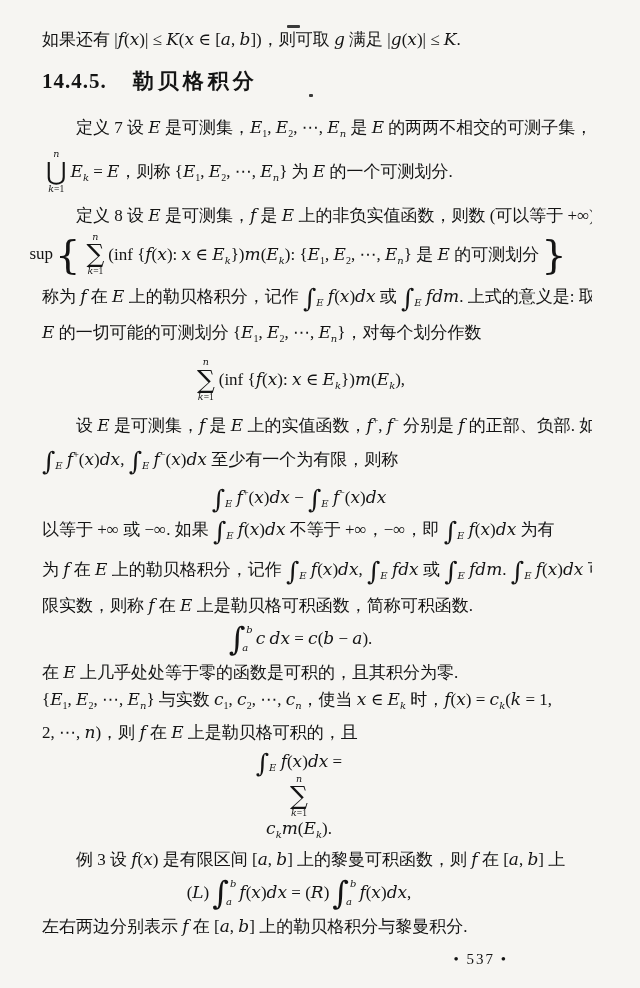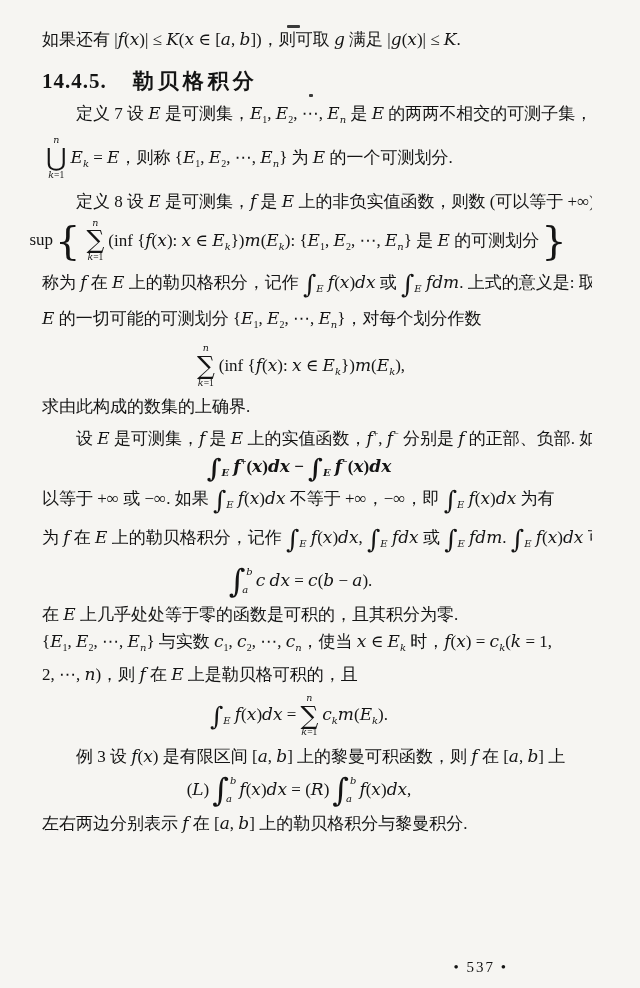--- a/index.html
+++ b/index.html
@@ -7,38 +7,38 @@
     width:592px;height:988px;box-sizing:border-box;
     padding:26px 36px 0 42px;position:relative;overflow:hidden;
     background:#f6f5f2;color:#141414;
     font-family:"Liberation Serif","DejaVu Serif",serif;
   }
   p{margin:0;font-size:17px;line-height:27px;white-space:nowrap;}
   .ind{text-indent:2em;}
   .mline{line-height:33px;}
   .b{font-weight:normal;}
   i{font-family:"DejaVu Serif",serif;}
-  .heading{margin:14px 0 5px;font-size:21px;font-weight:600;white-space:nowrap;}
+  .heading{margin:14px 0 19px;font-size:21px;font-weight:600;white-space:nowrap;}
   .heading .num{font-family:"Liberation Serif",serif;letter-spacing:1px;}
   .heading .ttl{margin-left:26px;letter-spacing:4px;}
   
   .int{font-size:1.5em;line-height:.8;vertical-align:-0.18em;font-family:"DejaVu Serif",serif;}
   sub,sup{font-size:10px;}
   
   .formula{display:flex;justify-content:center;align-items:center;font-size:17px;margin:3px 0;white-space:nowrap;}
   .formula.left{justify-content:flex-start;}
   .stack{display:inline-flex;flex-direction:column;align-items:center;line-height:1;margin:0 4px;}
   .stack .op{font-size:25px;line-height:.95;font-family:"DejaVu Serif",serif;}
   .stack .lim{font-size:9.5px;line-height:1.1;}
   .brace{font-size:40px;font-weight:300;line-height:1;margin:0 2px;font-family:"DejaVu Serif",serif;}
   .intlim{display:inline-flex;align-items:stretch;margin:0 3px;}
   .intlim .sym{font-size:32px;line-height:1;font-family:"DejaVu Serif",serif;}
   .intlim .lims{display:inline-flex;flex-direction:column;justify-content:space-between;font-size:10px;line-height:1;padding:2px 0 2px 1px;}
   .intlim .lims .lo{margin-left:-4px;}
-  .pageno{position:absolute;right:84px;bottom:12px;font-size:15px;letter-spacing:2px;}
+  .pageno{position:absolute;right:84px;bottom:20px;font-size:15px;letter-spacing:2px;}
   .speck{position:absolute;background:#3a3a3a;border-radius:1px;}
 </style>
 </head>
 <body>
 
 <div class="page">
 
   <span class="speck" style="left:287px;top:25px;width:13px;height:3px;"></span>
   <span class="speck" style="left:309px;top:94px;width:4px;height:3px;"></span>
   <span class="speck" style="left:599px;top:497px;width:4px;height:3px;"></span>
@@ -80,46 +80,47 @@
 
   <div class="formula" style="margin:5px 0;">
     <span class="stack">
       <span class="lim"><i>n</i></span>
       <span class="op">∑</span>
       <span class="lim"><i>k</i>=1</span>
     </span>
     <span>(inf {<i>f</i>(<i>x</i>): <i>x</i> ∈ <i>E</i><sub><i>k</i></sub>})<i>m</i>(<i>E</i><sub><i>k</i></sub>),</span>
   </div>
 
-  <p><span class="">求由此构成的数集的上确界.</span></p>
   <p class="ind"><span class="">设 <i>E</i> 是可测集，<i>f</i> 是 <i>E</i> 上的实值函数，<i>f</i><sup>+</sup>, <i>f</i><sup>−</sup> 分别是 <i>f</i> 的正部、负部. 如果</span></p>
+  <p class="mline"><span class=""><span class="int">∫</span><sub><i>E</i></sub> <i>f</i><sup>+</sup>(<i>x</i>)<i>dx</i>, <span class="int">∫</span><sub><i>E</i></sub> <i>f</i><sup>−</sup>(<i>x</i>)<i>dx</i> 至少有一个为有限，则称</span></p>
 
-  <div class="formula" style="margin:4px 0;font-weight:bold;">
+  <div class="formula" style="margin:4px 0;">
     <span><span class="int">∫</span><sub><i>E</i></sub> <i>f</i><sup>+</sup>(<i>x</i>)<i>dx</i> − <span class="int">∫</span><sub><i>E</i></sub> <i>f</i><sup>−</sup>(<i>x</i>)<i>dx</i></span>
   </div>
 
   <p class="mline"><span class="">以等于 +∞ 或 −∞. 如果 <span class="int">∫</span><sub><i>E</i></sub> <i>f</i>(<i>x</i>)<i>dx</i> 不等于 +∞，−∞，即 <span class="int">∫</span><sub><i>E</i></sub> <i>f</i>(<i>x</i>)<i>dx</i> 为有</span></p>
   <p class="mline"><span class="">为 <i>f</i> 在 <i>E</i> 上的</span><span class="b">勒贝格积分</span><span class="">，记作 <span class="int">∫</span><sub><i>E</i></sub> <i>f</i>(<i>x</i>)<i>dx</i>, <span class="int">∫</span><sub><i>E</i></sub> <i>fdx</i> 或 <span class="int">∫</span><sub><i>E</i></sub> <i>fdm</i>. <span class="int">∫</span><sub><i>E</i></sub> <i>f</i>(<i>x</i>)<i>dx</i> 可</span></p>
+  <p><span class="">限实数，则称 <i>f</i> 在 <i>E</i> 上是</span><span class="b">勒贝格可积函数</span><span class="">，简称</span><span class="b">可积函数</span><span class="">.</span></p>
 
   <div class="formula" style="margin:4px 0;">
     <span class="intlim">
       <span class="sym">∫</span>
       <span class="lims">
         <span class="hi"><i>b</i></span>
         <span class="lo"><i>a</i></span>
       </span>
     </span>
     <span><i>c</i> <i>dx</i> = <i>c</i>(<i>b</i> − <i>a</i>).</span>
   </div>
 
   <p><span class="">在 <i>E</i> 上几乎处处等于零的函数是可积的，且其积分为零.</span></p>
   <p><span class="">{<i>E</i><sub>1</sub>, <i>E</i><sub>2</sub>, ⋯, <i>E</i><sub><i>n</i></sub>} 与实数 <i>c</i><sub>1</sub>, <i>c</i><sub>2</sub>, ⋯, <i>c</i><sub><i>n</i></sub>，使当 <i>x</i> ∈ <i>E</i><sub><i>k</i></sub> 时，<i>f</i>(<i>x</i>) = <i>c</i><sub><i>k</i></sub>(<i>k</i> = 1,</span></p>
   <p><span class="">2, ⋯, <i>n</i>)，则 <i>f</i> 在 <i>E</i> 上是勒贝格可积的，且</span></p>
 
-  <div class="formula" style="margin:5px 0;">
+  <div class="formula" style="margin:5px 0;flex-direction:column;">
     <span><span class="int">∫</span><sub><i>E</i></sub> <i>f</i>(<i>x</i>)<i>dx</i> = </span>
     <span class="stack">
       <span class="lim"><i>n</i></span>
       <span class="op">∑</span>
       <span class="lim"><i>k</i>=1</span>
     </span>
     <span><i>c</i><sub><i>k</i></sub><i>m</i>(<i>E</i><sub><i>k</i></sub>).</span>
   </div>
 
   <p class="ind"><span class="b">例 3</span><span class="">  设 <i>f</i>(<i>x</i>) 是有限区间 [<i>a</i>, <i>b</i>] 上的黎曼可积函数，则 <i>f</i> 在 [<i>a</i>, <i>b</i>] </span><span class="b">上</span></p>

